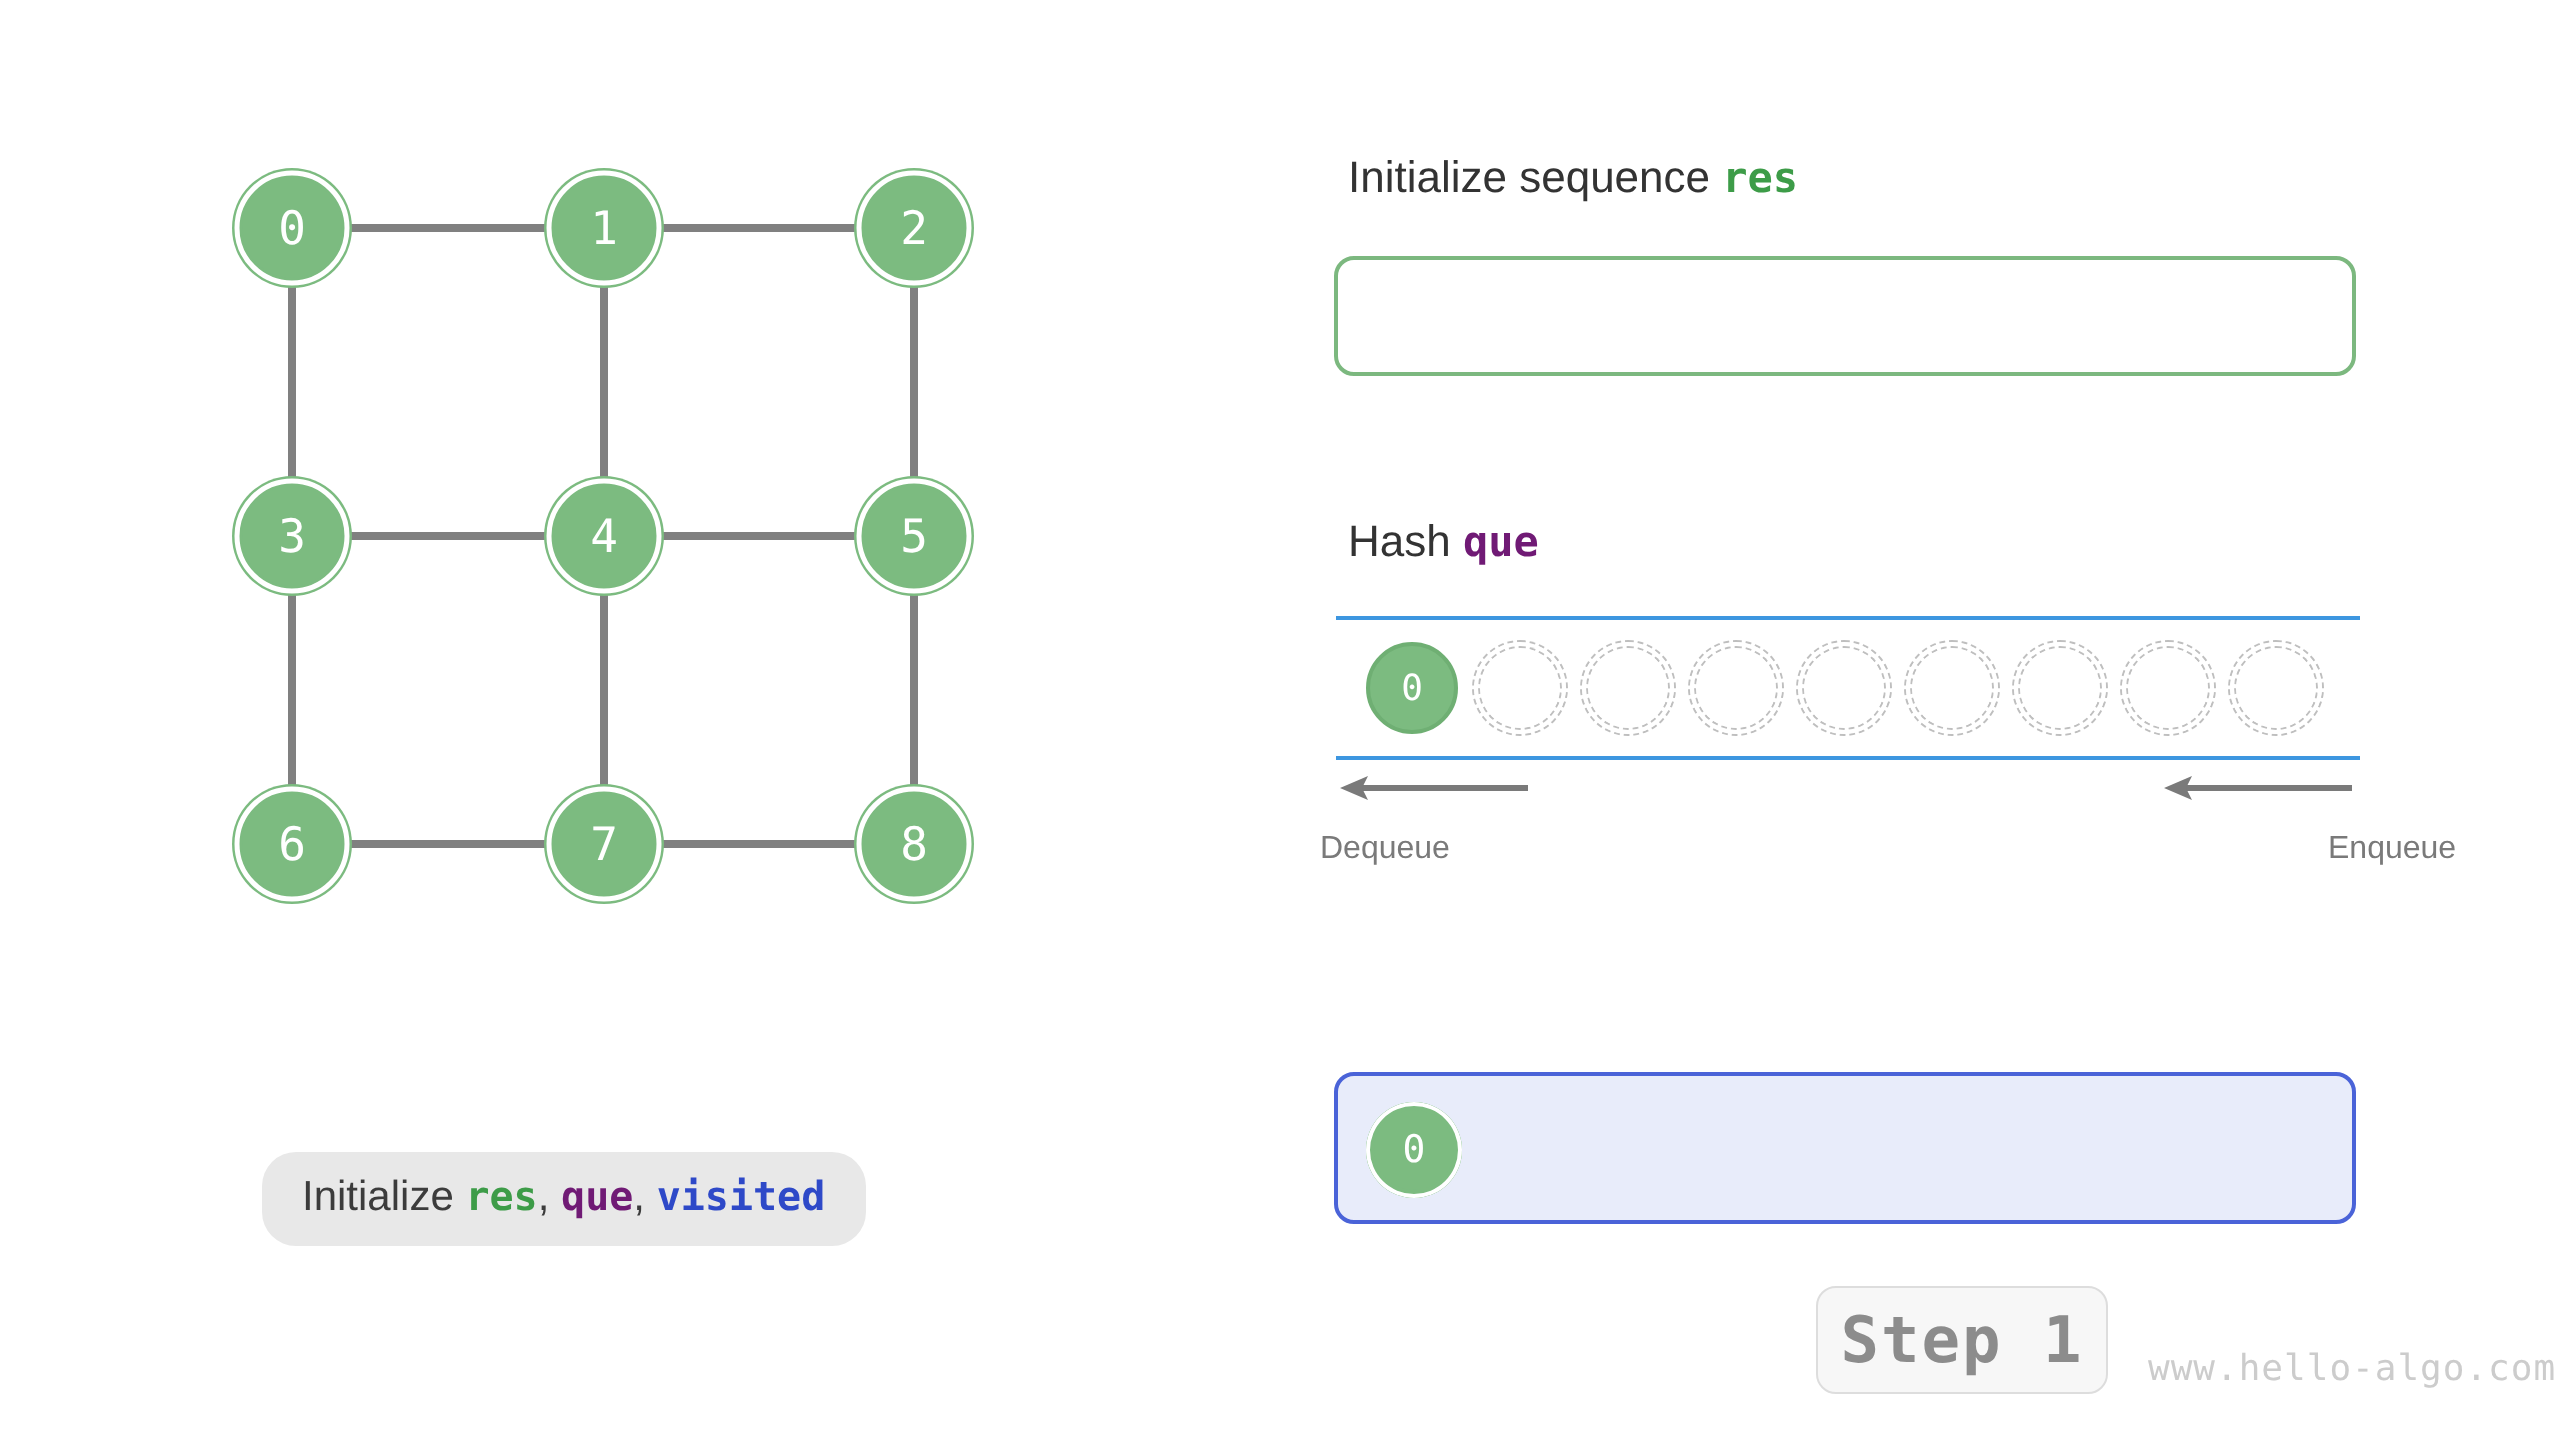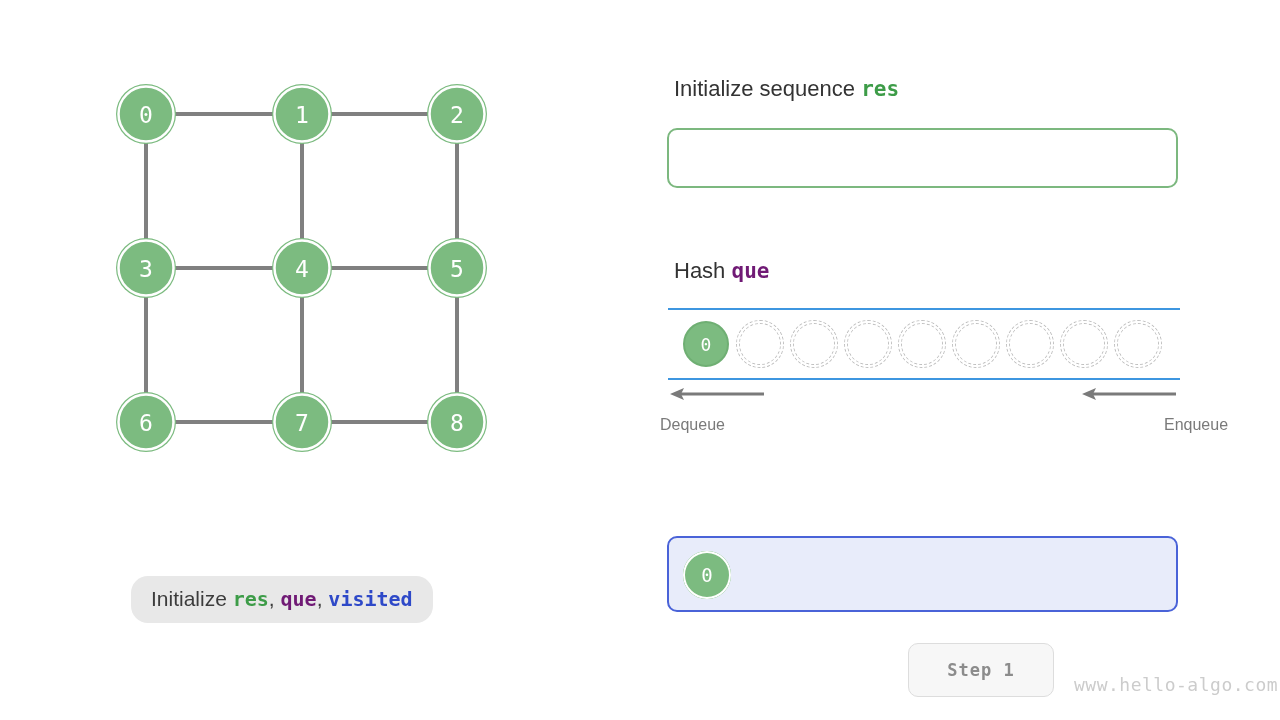--- a/index.html
+++ b/index.html
@@ -212,21 +212,21 @@
     width: 146px;
     height: 54px;
     background: #f7f7f7;
     border: 1px solid #dddddd;
     border-radius: 10px;
     display: flex;
     align-items: center;
     justify-content: center;
     font-family: "DejaVu Sans Mono", "Liberation Mono", monospace;
     font-weight: bold;
-    font-size: 17px;
+    font-size: 32px;
     color: #8c8c8c;
     letter-spacing: 1px;
     box-sizing: border-box;
   }
   #watermark {
     position: absolute;
     left: 1074px;
     top: 674px;
     font-family: "DejaVu Sans Mono", "Liberation Mono", monospace;
     font-size: 18px;

